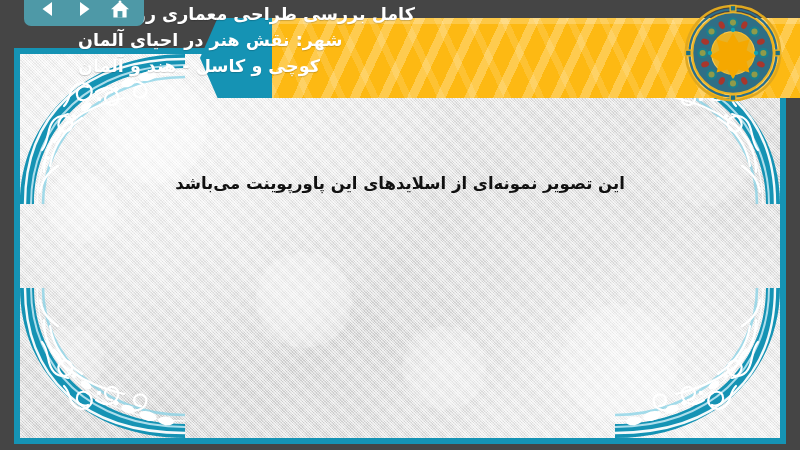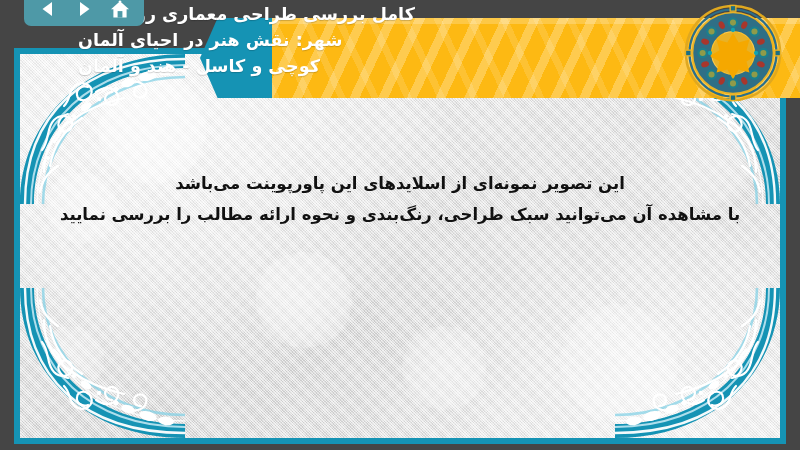--- a/index.html
+++ b/index.html
@@ -428,19 +428,18 @@
             <circle cx="96" cy="35" r="2.6"></circle>
             <circle cx="79" cy="45" r="2.3"></circle>
             <circle cx="54" cy="62" r="2.1"></circle>
             <circle cx="38" cy="80" r="2.1"></circle>
           </g>
         </svg>
       </div>
 
       <div id="body-text">
         <p>این تصویر نمونه‌ای از اسلایدهای این پاورپوینت می‌باشد</p>
-        <p>با مشاهده آن می‌توانید سبک طراحی، رنگ‌بندی و نحوه ارائه مطالب را بررسی نمایید</p>
       </div>
 
     </div>
   </div>
 
 </div>
 
 </body></html>

